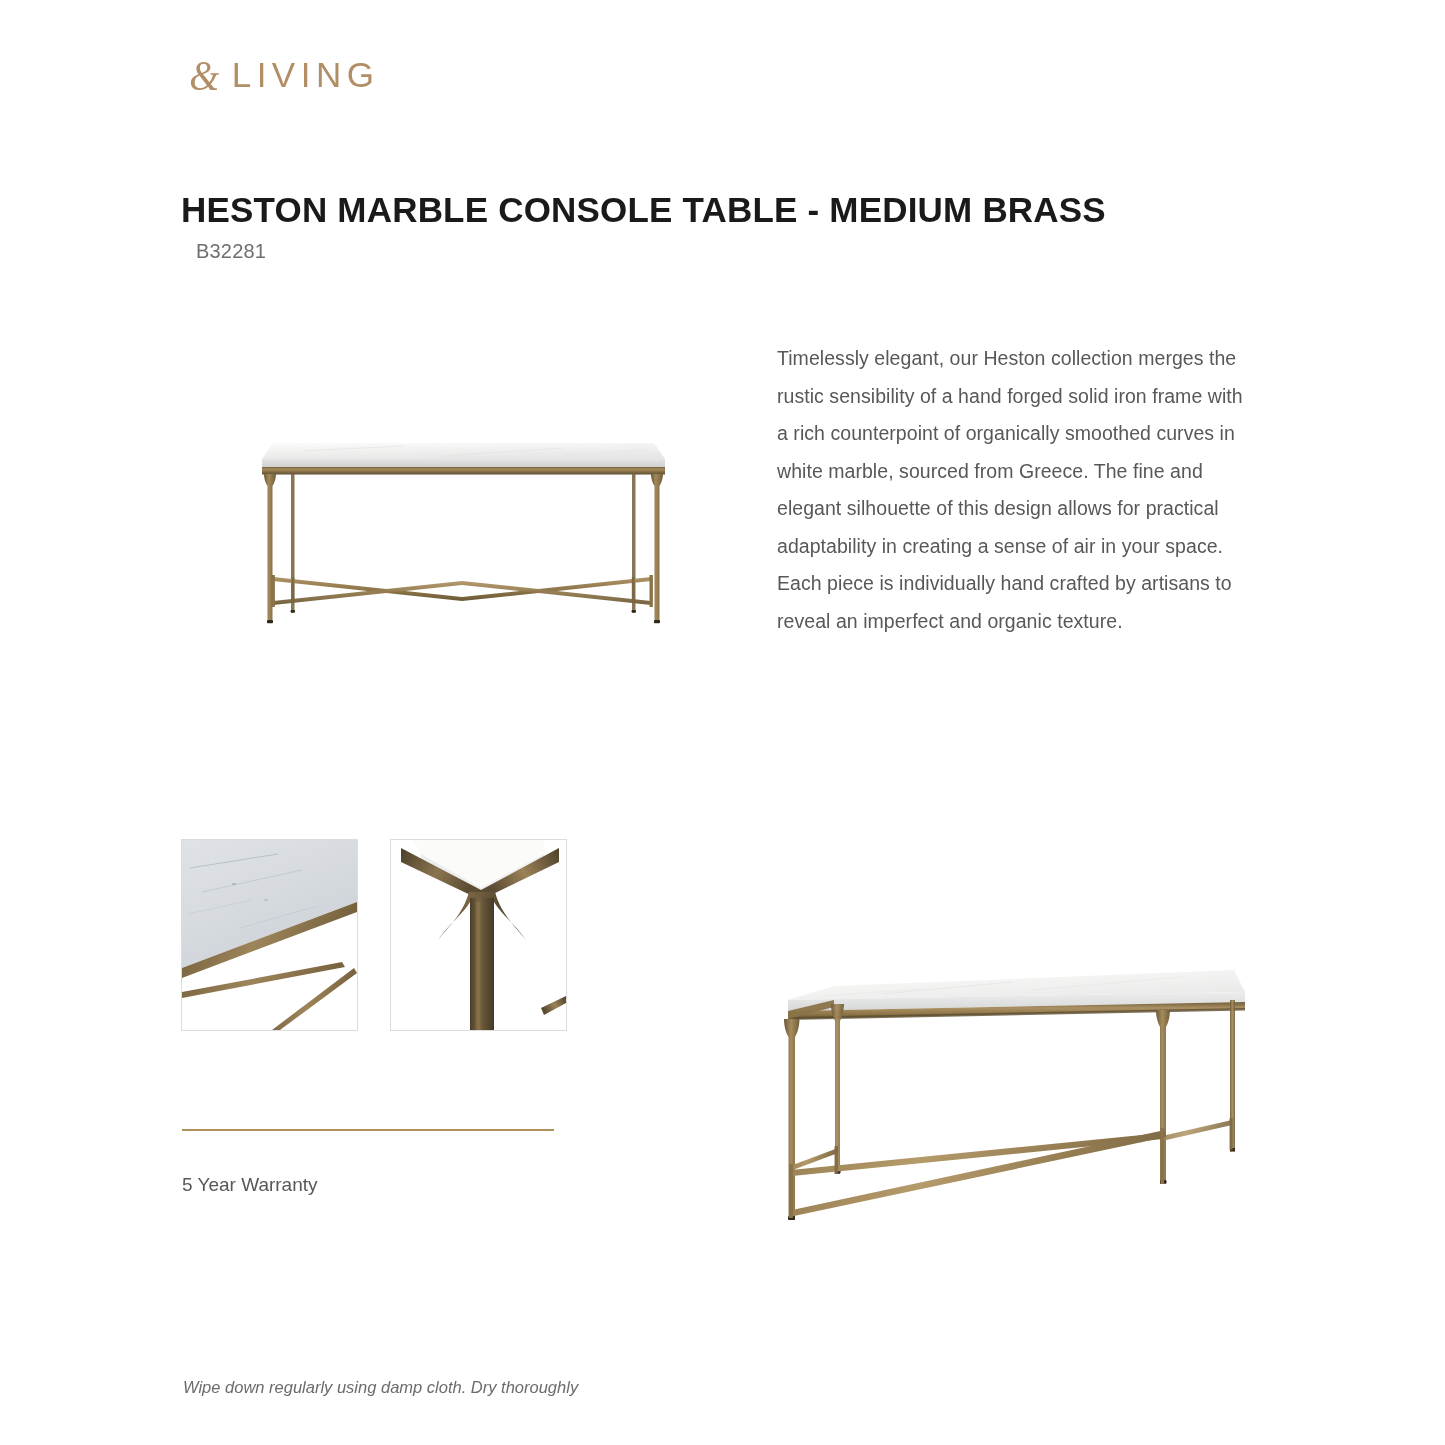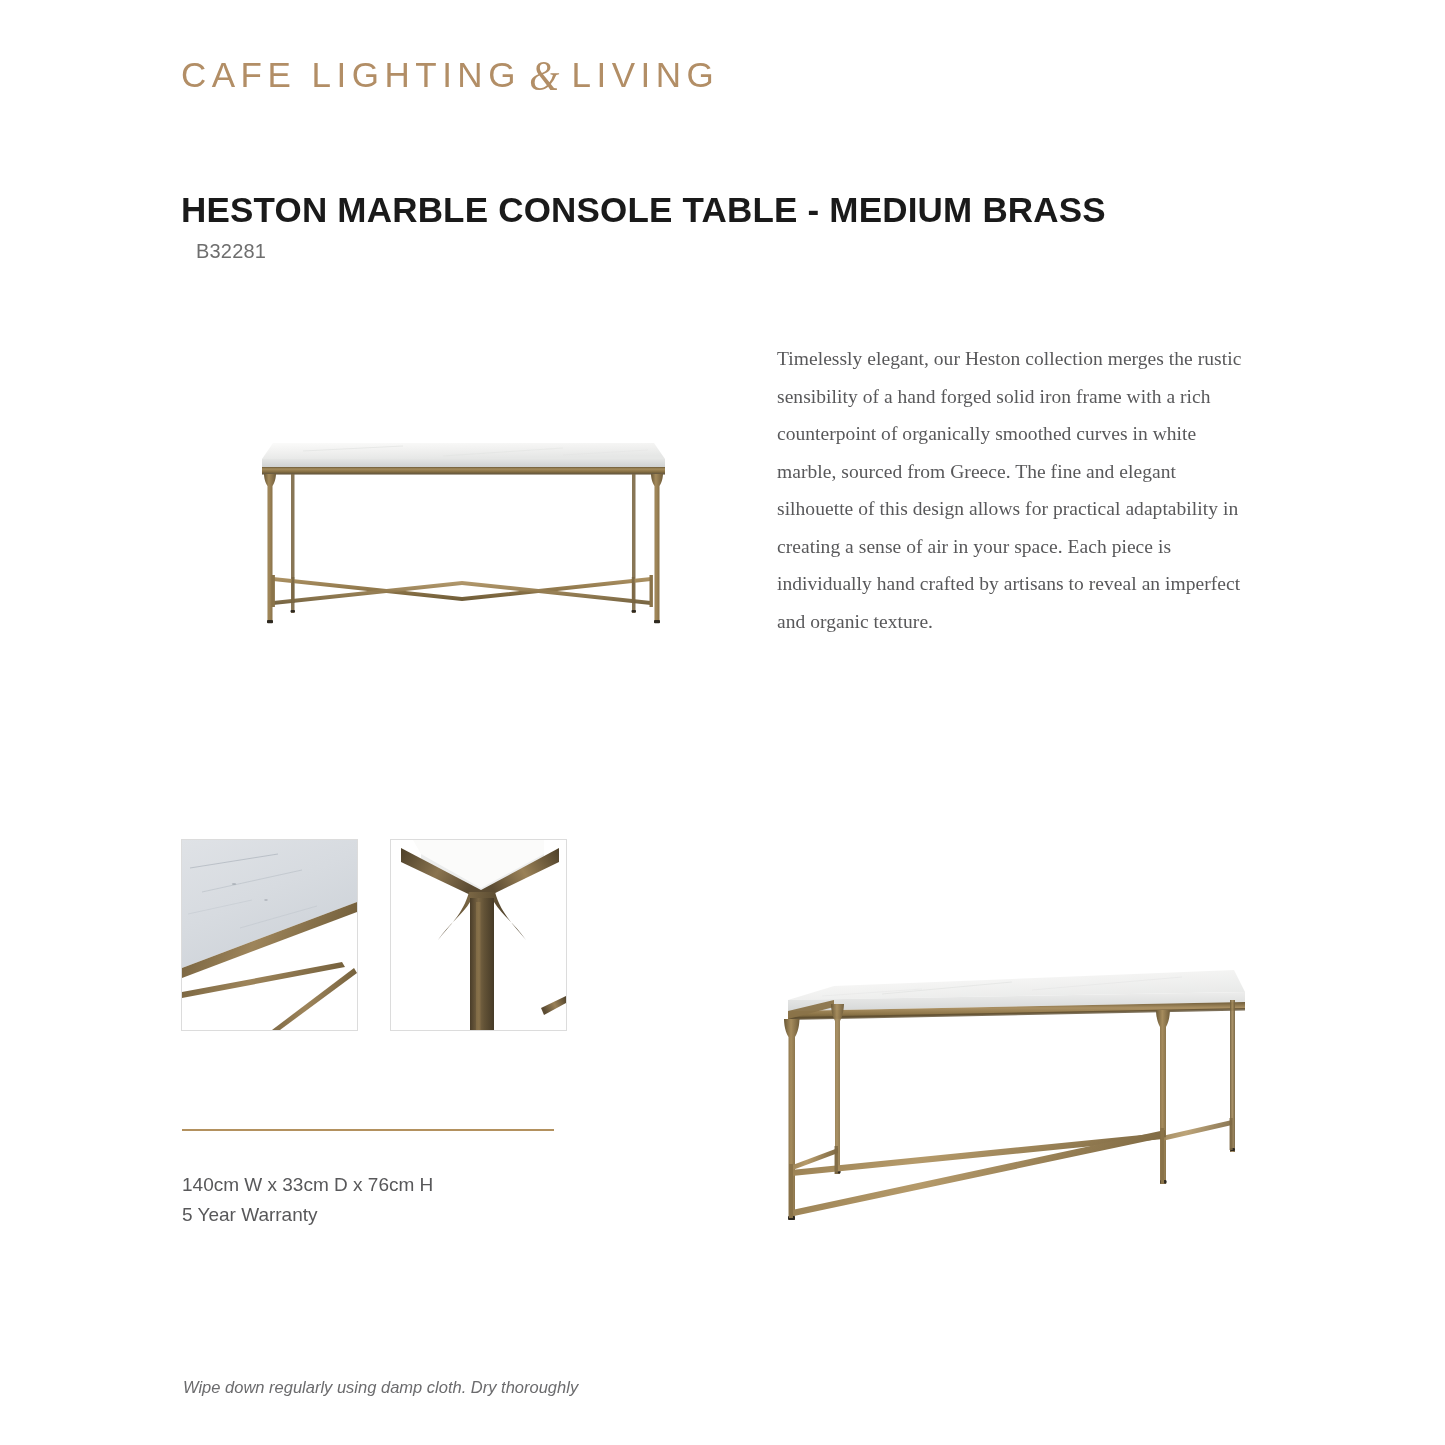--- a/index.html
+++ b/index.html
@@ -73,21 +73,20 @@
   
   .description {
     position: absolute;
     left: 777px;
     top: 340px;
     width: 470px;
     font-size: 19.5px;
     line-height: 37.5px;
     color: #58585a;
     letter-spacing: 0.05px;
-    font-family: Liberation Serif, serif;
   }
 
   
   .divider {
     position: absolute;
     left: 182px;
     top: 1129px;
     width: 372px;
     height: 2px;
     background: #b3915f;
@@ -132,21 +131,20 @@
   .thumb-joint  { left: 390px; top: 839px; }
 
   svg { display: block; }
 </style>
 </head>
 <body>
 
 <div class="page">
 
   <div class="logo">
-    <span class="logo-word">CAFE LIGHTING</span>
     <span class="logo-amp">&amp;</span>
     <span class="logo-word">LIVING</span>
   </div>
 
   <div class="title">HESTON MARBLE CONSOLE TABLE - MEDIUM BRASS</div>
   <div class="sku">B32281</div>
 
   <div class="description">Timelessly elegant, our Heston collection merges the rustic sensibility of a hand forged solid iron frame with a rich counterpoint of organically smoothed curves in white marble, sourced from Greece. The fine and elegant silhouette of this design allows for practical adaptability in creating a sense of air in your space. Each piece is individually hand crafted by artisans to reveal an imperfect and organic texture.</div>
 
   <div class="img-main">
@@ -283,21 +281,20 @@
 
       <rect x="85" y="62" width="4.5" height="128" fill="#a08857" opacity="0.35"></rect>
 
       <polygon points="150,168 175,156 175,163 153,175" fill="url(#jnRailR)"></polygon>
     </svg>
   </div>
 
   <div class="divider"></div>
 
   <div class="specs">
-    <div>140cm W x 33cm D x 76cm H</div>
     <div>5 Year Warranty</div>
   </div>
 
   <div class="img-angled">
     <svg width="492" height="342" viewBox="0 0 492 342">
       <defs>
         <linearGradient id="aMarbleTop" x1="0.1" y1="0" x2="0.8" y2="1">
           <stop offset="0%" stop-color="#fdfdfc"></stop>
           <stop offset="40%" stop-color="#f4f4f3"></stop>
           <stop offset="100%" stop-color="#e7e8e7"></stop>

